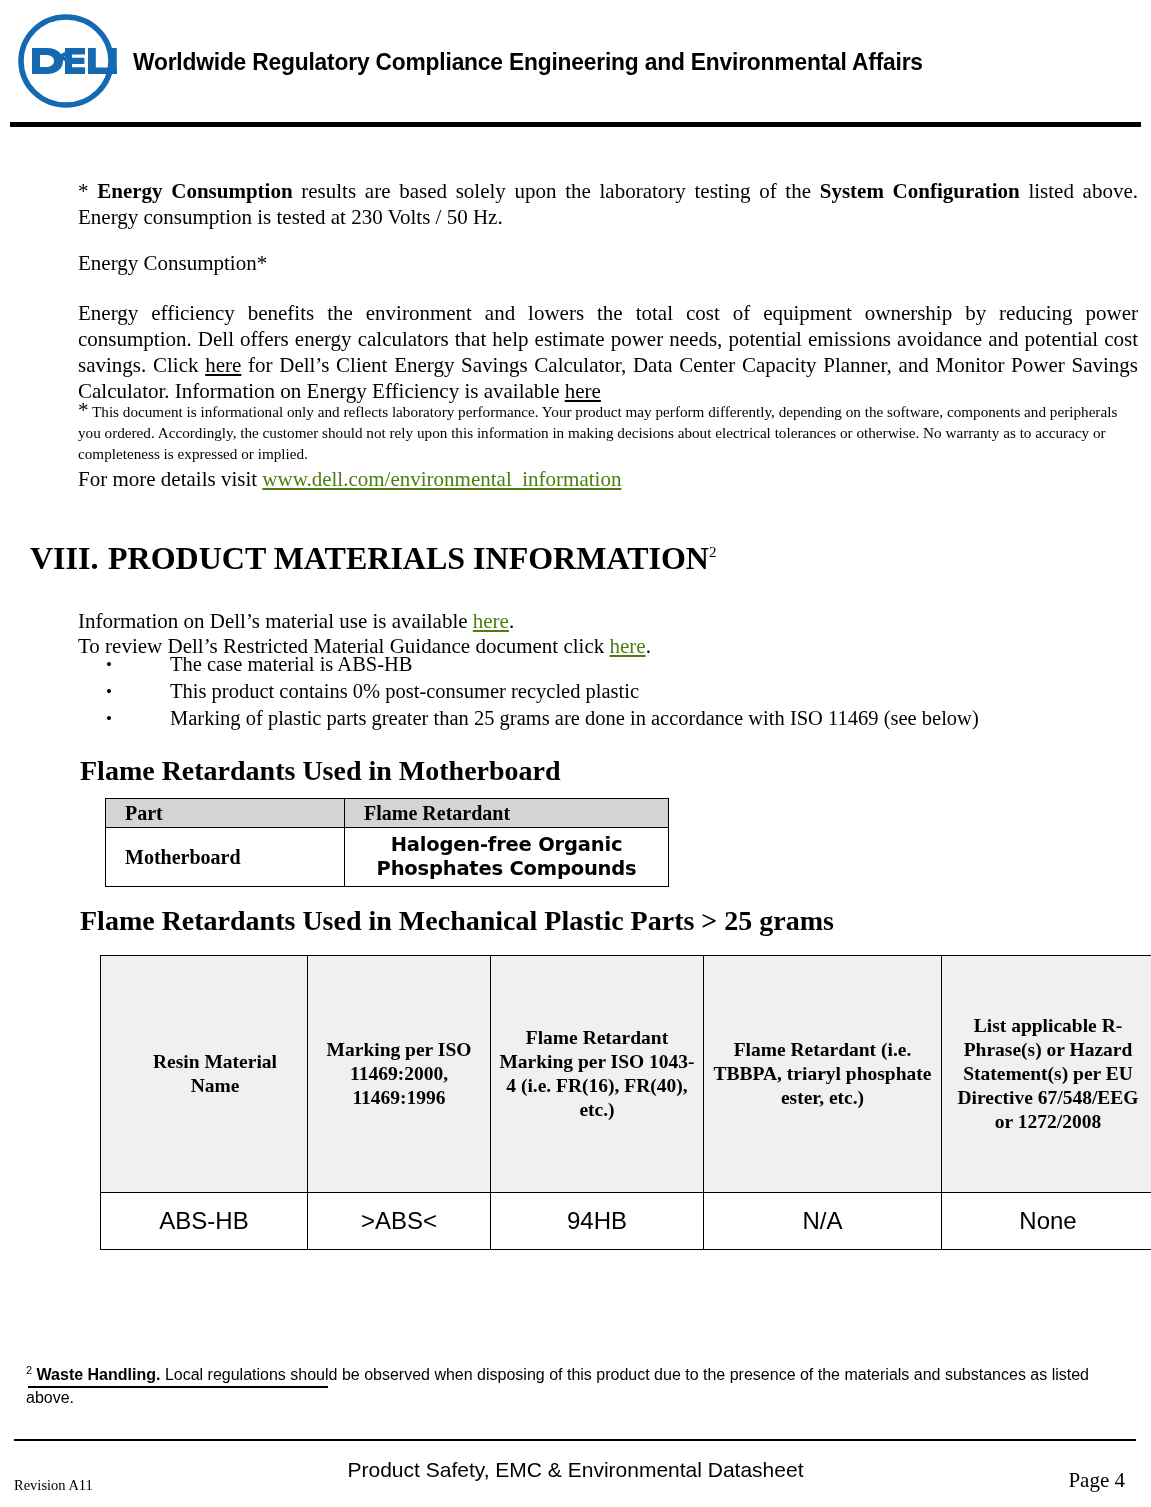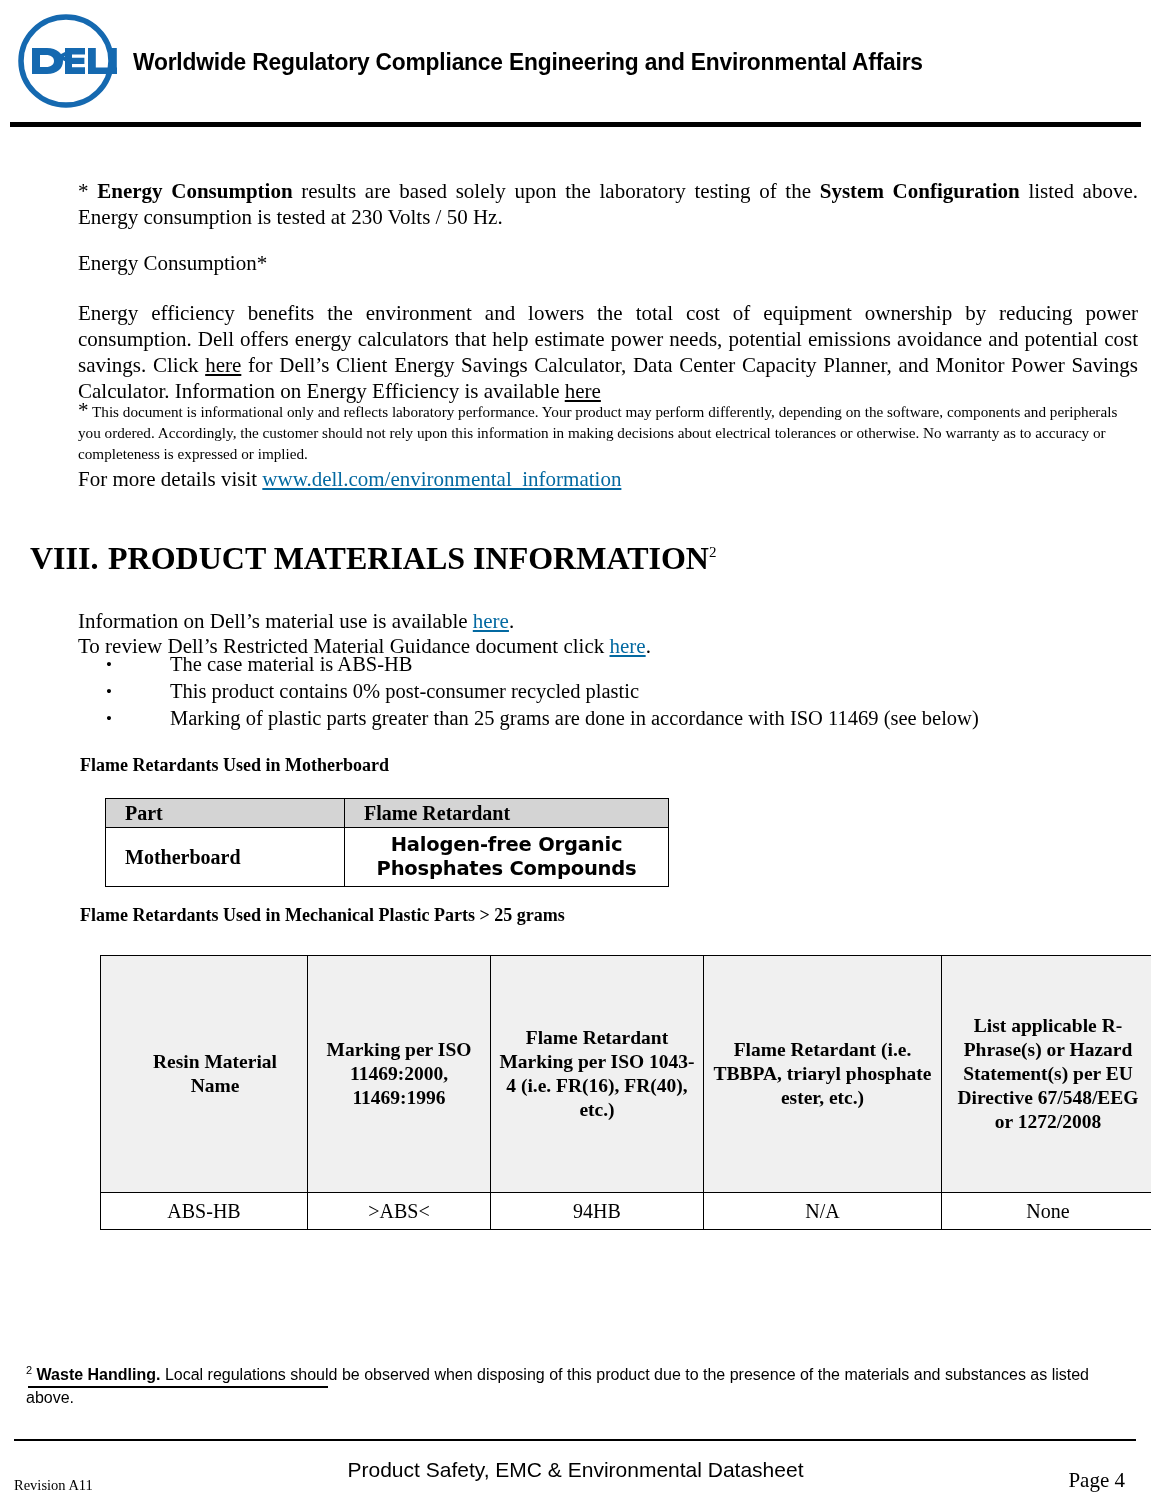--- a/index.html
+++ b/index.html
@@ -50,21 +50,21 @@
   }
   .para {
     position: absolute;
     font-family: "Liberation Serif", serif;
     font-size: 21px;
     line-height: 26px;
     color: #000;
   }
   .b { font-weight: bold; }
   .lnk {
-    color: #0369a1;
+    color: #4d7c0f;
     text-decoration: underline;
   }
   .lnk-black {
     color: #000;
     text-decoration: underline;
   }
   .justify { text-align: justify; }
 
   .disclaimer {
     position: absolute;
@@ -117,21 +117,21 @@
     left: 28px;
     top: 0;
     font-size: 17px;
   }
 
   
   .subheading {
     position: absolute;
     font-family: "Liberation Serif", serif;
     font-weight: bold;
-    font-size: 18px;
+    font-size: 28px;
     white-space: nowrap;
   }
 
   
   .tbl1 {
     position: absolute;
     left: 105px; top: 798px;
     border-collapse: collapse;
     table-layout: fixed;
   }
@@ -181,24 +181,24 @@
   .tbl2 th {
     background: #f0f0f0;
     font-family: "Liberation Serif", serif;
     font-weight: bold;
     font-size: 19.5px;
     line-height: 24px;
     height: 232px;
     padding: 2px 6px;
   }
   .tbl2 td {
-    font-family: Liberation Serif, serif;
-    font-size: 20px;
+    font-family: Liberation Sans, sans-serif;
+    font-size: 24px;
     height: 34px;
-    padding: 1px 4px;
+    padding: 11px 4px;
   }
   .tbl2 .w1 { width: 172px; padding-left: 28px; }
   .tbl2 .w2 { width: 170px; }
   .tbl2 .w3 { width: 200px; margin-left: 38px; }
   .tbl2 .w4 { width: 225px; }
   .tbl2 .w5 { width: 200px; }
 
   
   .footnote-rule {
     position: absolute;

